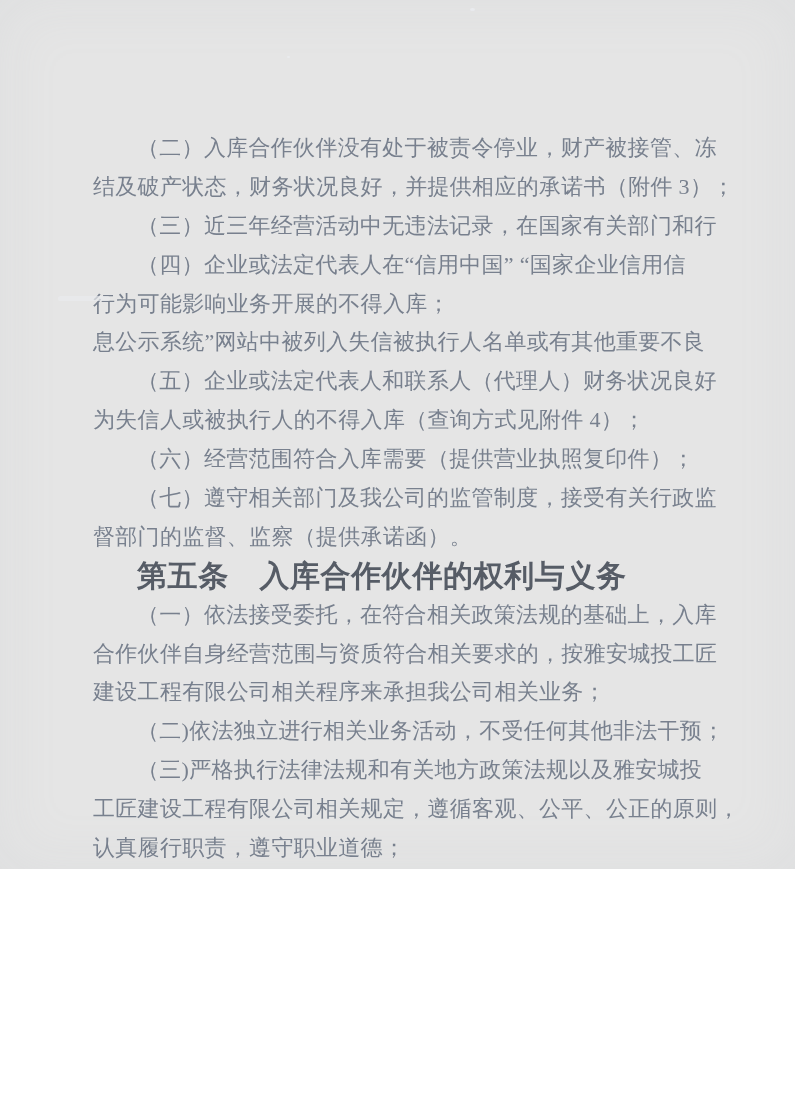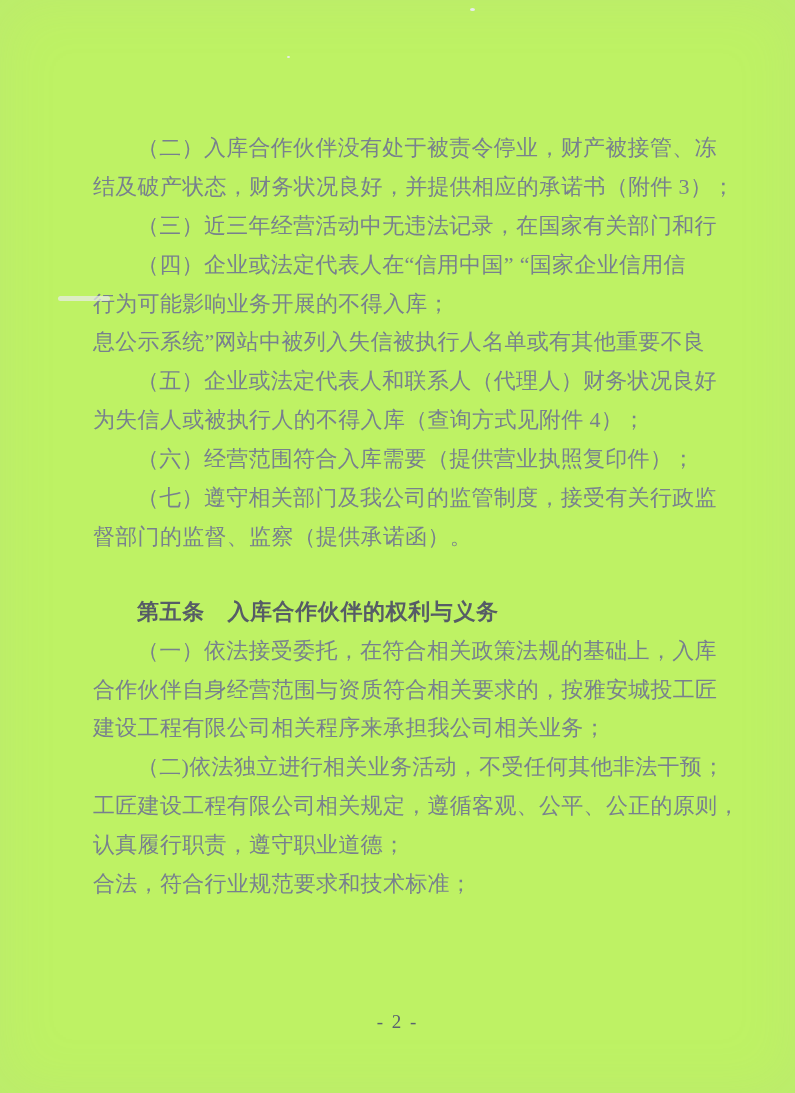--- a/index.html
+++ b/index.html
@@ -3,22 +3,22 @@
 <meta charset="utf-8">
 <style>
   html, body {
     margin: 0;
     padding: 0;
     background: #ffffff;
   }
   .page {
     position: relative;
     width: 795px;
-    height: 1093px;
-    background: #bef264;
+    height: 869px;
+    background: #e5e5e5;
     overflow: hidden;
     font-family: "Liberation Serif", "DejaVu Serif", serif;
     box-shadow: inset 0 0 60px rgba(175,180,188,0.12);
   }
   .content {
     position: absolute;
     left: 93px;
     top: 129px;
     width: 625px;
   }
@@ -29,24 +29,23 @@
     font-size: 22px;
     color: #78808e;
     letter-spacing: 0.3px;
   }
   .line.indent {
     padding-left: 44px;
   }
   .line.heading {
     font-family: "Liberation Sans", "DejaVu Sans", sans-serif;
     font-weight: bold;
-    font-size: 22px;
+    font-size: 30px;
     color: #565c66;
     letter-spacing: 0.6px;
-    margin-top: 36px;
   }
   .footer {
     position: absolute;
     top: 1007px;
     left: 0;
     width: 100%;
     text-align: center;
     font-size: 19px;
     line-height: 30px;
     color: #5a6270;
@@ -77,20 +76,21 @@
       <div class="line indent">（五）企业或法定代表人和联系人（代理人）财务状况良好</div>
       <div class="line">为失信人或被执行人的不得入库（查询方式见附件 4）；</div>
       <div class="line indent">（六）经营范围符合入库需要（提供营业执照复印件）；</div>
       <div class="line indent">（七）遵守相关部门及我公司的监管制度，接受有关行政监</div>
       <div class="line">督部门的监督、监察（提供承诺函）。</div>
       <div class="line indent heading">第五条　入库合作伙伴的权利与义务</div>
       <div class="line indent">（一）依法接受委托，在符合相关政策法规的基础上，入库</div>
       <div class="line">合作伙伴自身经营范围与资质符合相关要求的，按雅安城投工匠</div>
       <div class="line">建设工程有限公司相关程序来承担我公司相关业务；</div>
       <div class="line indent">（二)依法独立进行相关业务活动，不受任何其他非法干预；</div>
+      <div class="line indent">（三)严格执行法律法规和有关地方政策法规以及雅安城投</div>
       <div class="line">工匠建设工程有限公司相关规定，遵循客观、公平、公正的原则，</div>
       <div class="line">认真履行职责，遵守职业道德；</div>
       <div class="line">合法，符合行业规范要求和技术标准；</div>
     </div>
   <div class="footer">- 2 -</div>
   <div class="artifact a1"></div>
   <div class="artifact a2"></div>
   <div class="artifact a3"></div>
 </div>
 

